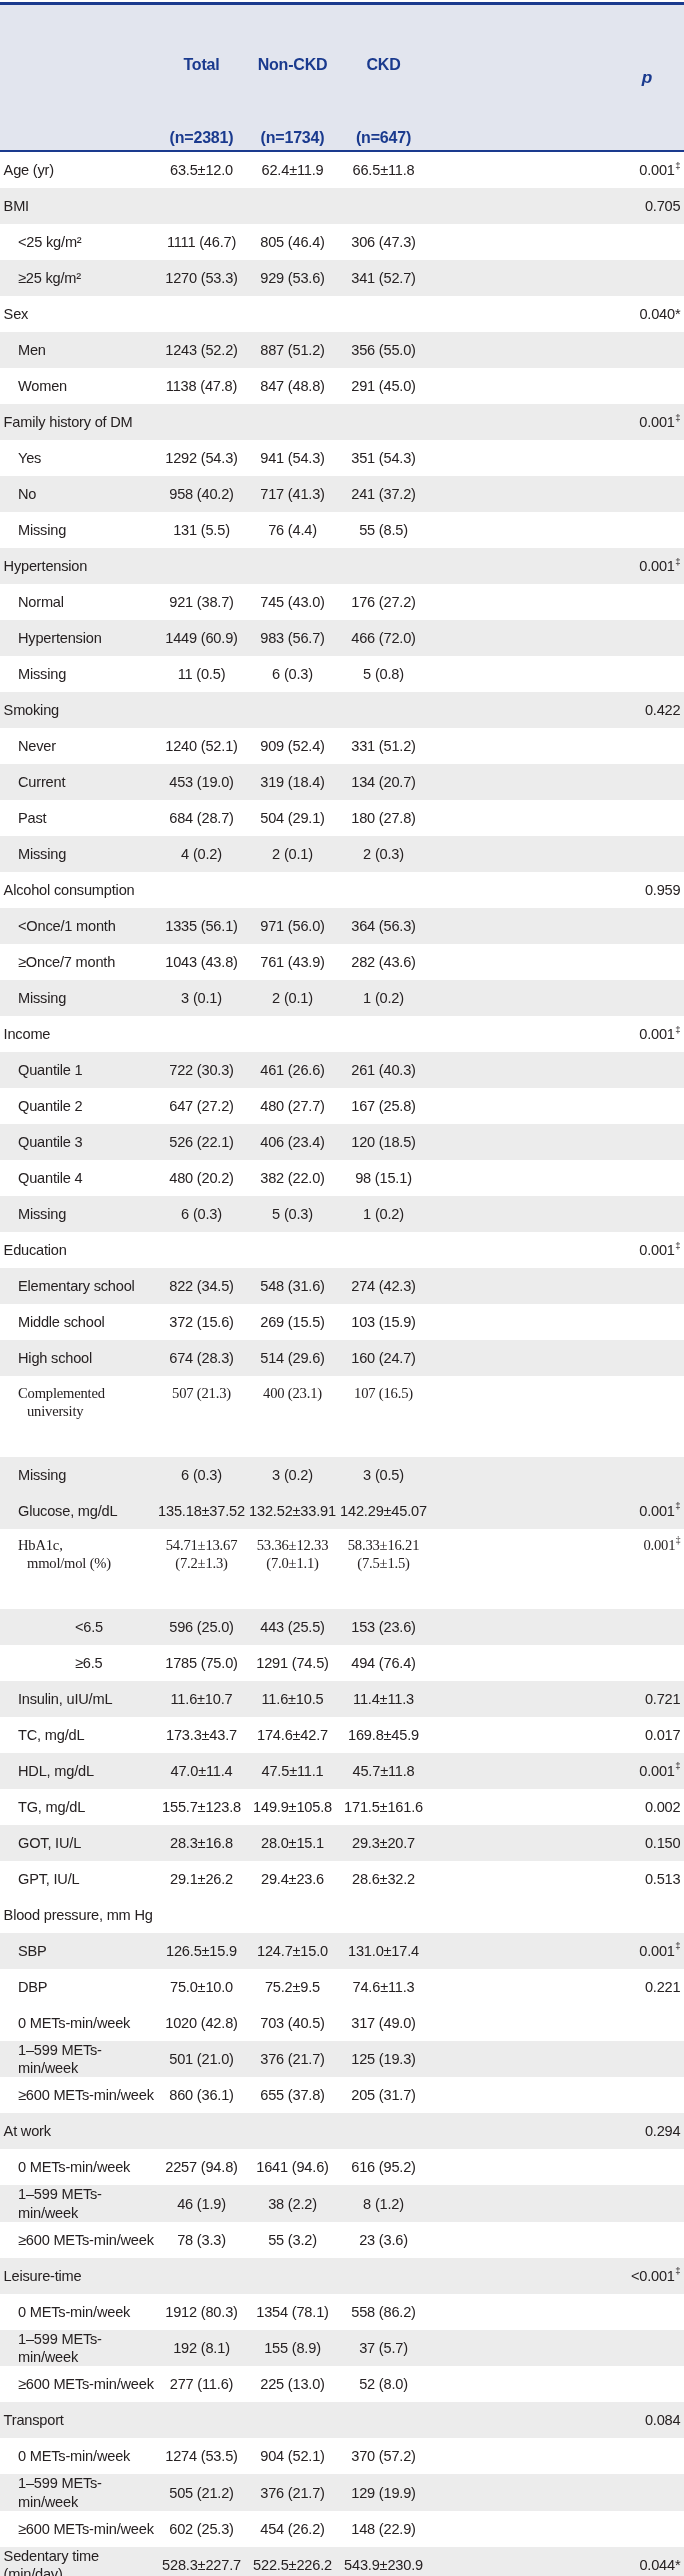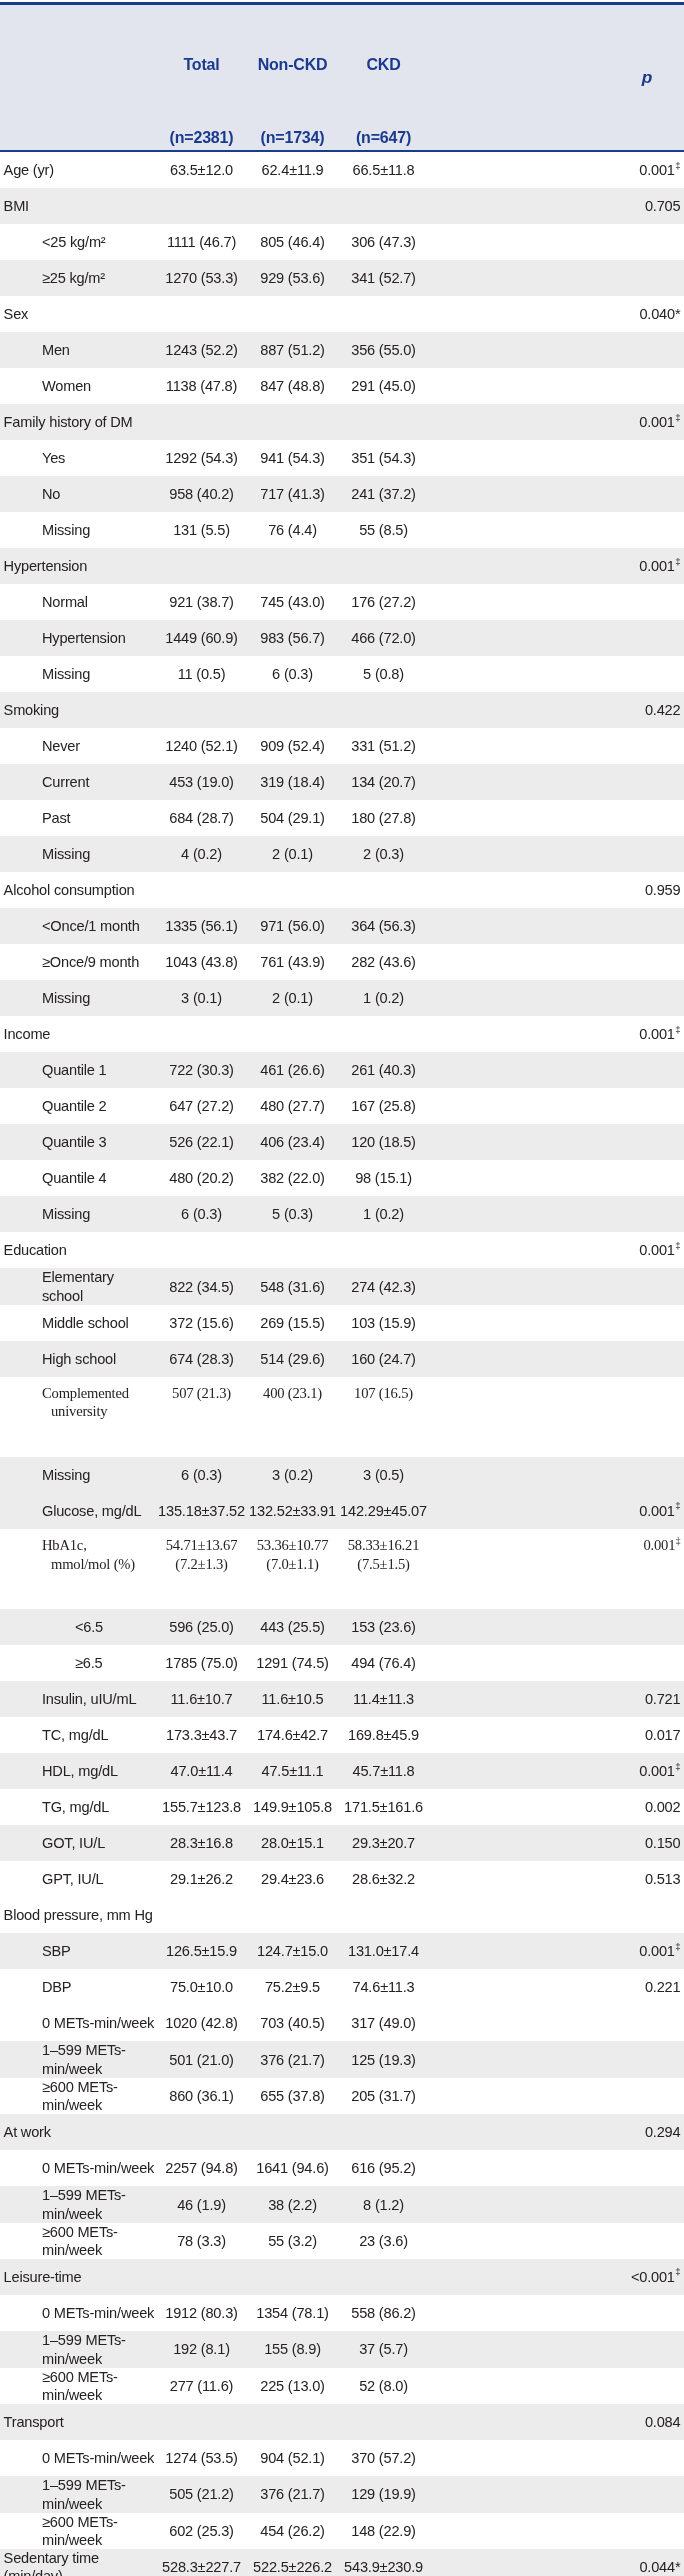--- a/index.html
+++ b/index.html
@@ -67,21 +67,21 @@
   td.c-label .l2{padding-left:9px;}
   tr.two td{height:73px;vertical-align:top;padding-top:7.3px;font-family:Liberation Serif, serif;}
   sup.psup{
     font-size:9.6px;
     line-height:0;
     position:relative;
     top:-0.9px;
     margin-left:0.5px;
   }
   .ind0{padding-left:3.6px;}
-  .ind1{padding-left:42px;}
+  .ind1{padding-left:18px;}
   .ind2{padding-left:75px;}
 </style>
 </head>
 <body>
 
 <div class="wrap">
   <table class="tbl">
     <colgroup>
       <col class="c-label">
         <col class="c-total">
@@ -256,21 +256,21 @@
     <td class="c-p"><span class="pv">0.959</span></td>
   </tr>
         <tr class="gray">
     <td class="c-label ind1"><span class="l1">&lt;Once/1 month</span></td>
     <td class="c-val"><span class="l1">1335 (56.1)</span></td>
     <td class="c-val"><span class="l1">971 (56.0)</span></td>
     <td class="c-val"><span class="l1">364 (56.3)</span></td>
     <td class="c-p"><span class="pv"></span></td>
   </tr>
         <tr>
-    <td class="c-label ind1"><span class="l1">≥Once/9 month</span></td>
+    <td class="c-label ind1"><span class="l1">≥Once/7 month</span></td>
     <td class="c-val"><span class="l1">1043 (43.8)</span></td>
     <td class="c-val"><span class="l1">761 (43.9)</span></td>
     <td class="c-val"><span class="l1">282 (43.6)</span></td>
     <td class="c-p"><span class="pv"></span></td>
   </tr>
         <tr class="gray">
     <td class="c-label ind1"><span class="l1">Missing</span></td>
     <td class="c-val"><span class="l1">3 (0.1)</span></td>
     <td class="c-val"><span class="l1">2 (0.1)</span></td>
     <td class="c-val"><span class="l1">1 (0.2)</span></td>
@@ -363,21 +363,21 @@
         <tr class="gray">
     <td class="c-label ind1"><span class="l1">Glucose, mg/dL</span></td>
     <td class="c-val"><span class="l1">135.18±37.52</span></td>
     <td class="c-val"><span class="l1">132.52±33.91</span></td>
     <td class="c-val"><span class="l1">142.29±45.07</span></td>
     <td class="c-p"><span class="pv">0.001</span><sup class="psup">‡</sup></td>
   </tr>
         <tr class="two">
     <td class="c-label ind1"><span class="l1">HbA1c,</span><span class="l2">mmol/mol (%)</span></td>
     <td class="c-val"><span class="l1">54.71±13.67</span><span class="l2">(7.2±1.3)</span></td>
-    <td class="c-val"><span class="l1">53.36±10.77</span><span class="l2">(7.0±1.1)</span></td>
+    <td class="c-val"><span class="l1">53.36±12.33</span><span class="l2">(7.0±1.1)</span></td>
     <td class="c-val"><span class="l1">58.33±16.21</span><span class="l2">(7.5±1.5)</span></td>
     <td class="c-p"><span class="pv">0.001</span><sup class="psup">‡</sup></td>
   </tr>
         <tr class="gray">
     <td class="c-label ind2"><span class="l1">&lt;6.5</span></td>
     <td class="c-val"><span class="l1">596 (25.0)</span></td>
     <td class="c-val"><span class="l1">443 (25.5)</span></td>
     <td class="c-val"><span class="l1">153 (23.6)</span></td>
     <td class="c-p"><span class="pv"></span></td>
   </tr>

